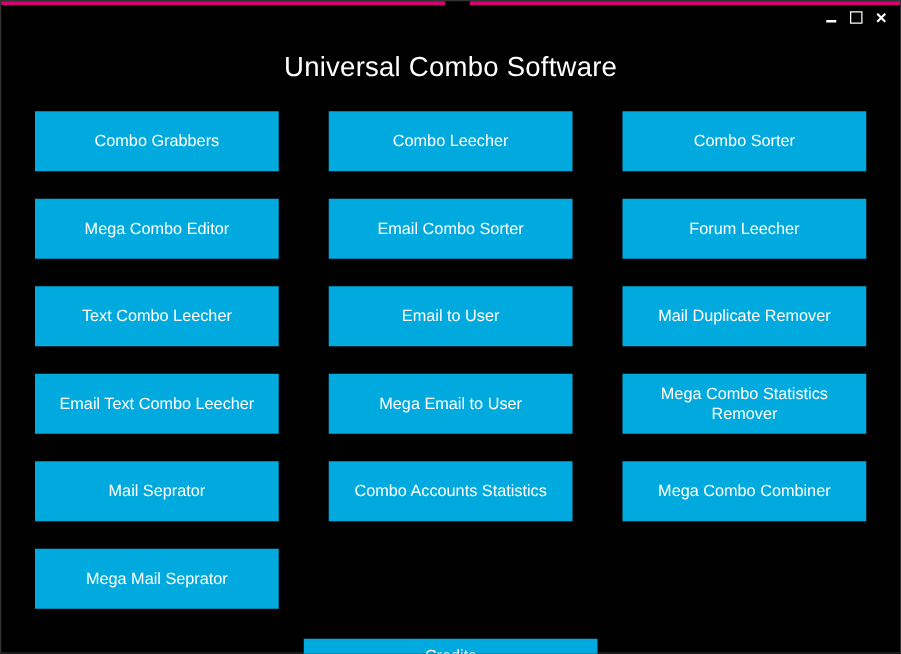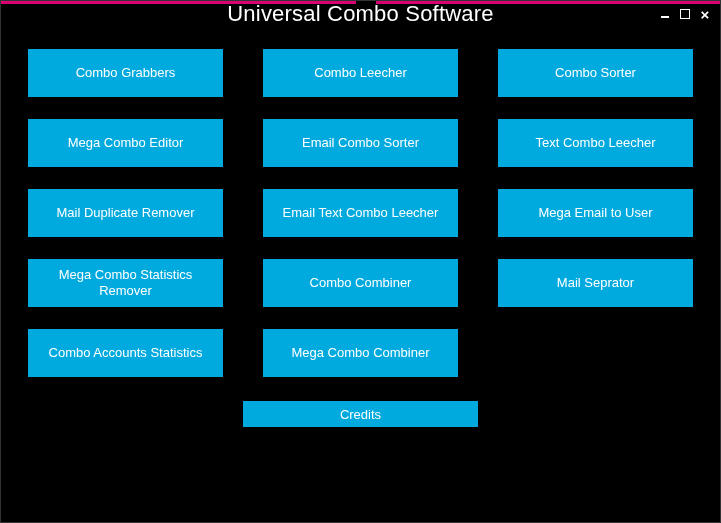--- a/index.html
+++ b/index.html
@@ -58,22 +58,24 @@
     width: 8px;
     height: 8px;
     border: 1.5px solid #fff;
   }
   .win-close { font-size: 15px; }
   .title {
     text-align: center;
     font-size: 22px;
     font-weight: 300;
     color: #fff;
+    padding-top: 28px;
     padding-bottom: 10px;
     letter-spacing: 0.2px;
+    margin-top: 12px;
   }
   .grid {
     display: grid;
     grid-template-columns: repeat(3, 195px);
     grid-auto-rows: 48px;
     column-gap: 40px;
     row-gap: 22px;
     justify-content: center;
     padding-top: 12px;
   }
@@ -123,30 +125,32 @@
   <div class="title">Universal Combo Software</div>
 
   <div class="grid">
     <div class="tile">Combo Grabbers</div>
     <div class="tile">Combo Leecher</div>
 
     <div class="tile">Combo Sorter</div>
     <div class="tile">Mega Combo Editor</div>
     <div class="tile">Email Combo Sorter</div>
 
+    <div class="tile">Forum Leecher</div>
     <div class="tile">Text Combo Leecher</div>
+    <div class="tile">Email to User</div>
 
     <div class="tile">Mail Duplicate Remover</div>
     <div class="tile">Email Text Combo Leecher</div>
     <div class="tile">Mega Email to User</div>
 
     <div class="tile">Mega Combo Statistics Remover</div>
-    <div class="tile">Combo Combiner</div>
     <div class="tile">Mail Seprator</div>
 
     <div class="tile">Combo Accounts Statistics</div>
     <div class="tile">Mega Combo Combiner</div>
+    <div class="tile">Mega Mail Seprator</div>
   </div>
 
   <div class="credits-wrap">
     <div class="credits">Credits</div>
   </div>
 </div>
 
 </body></html>

